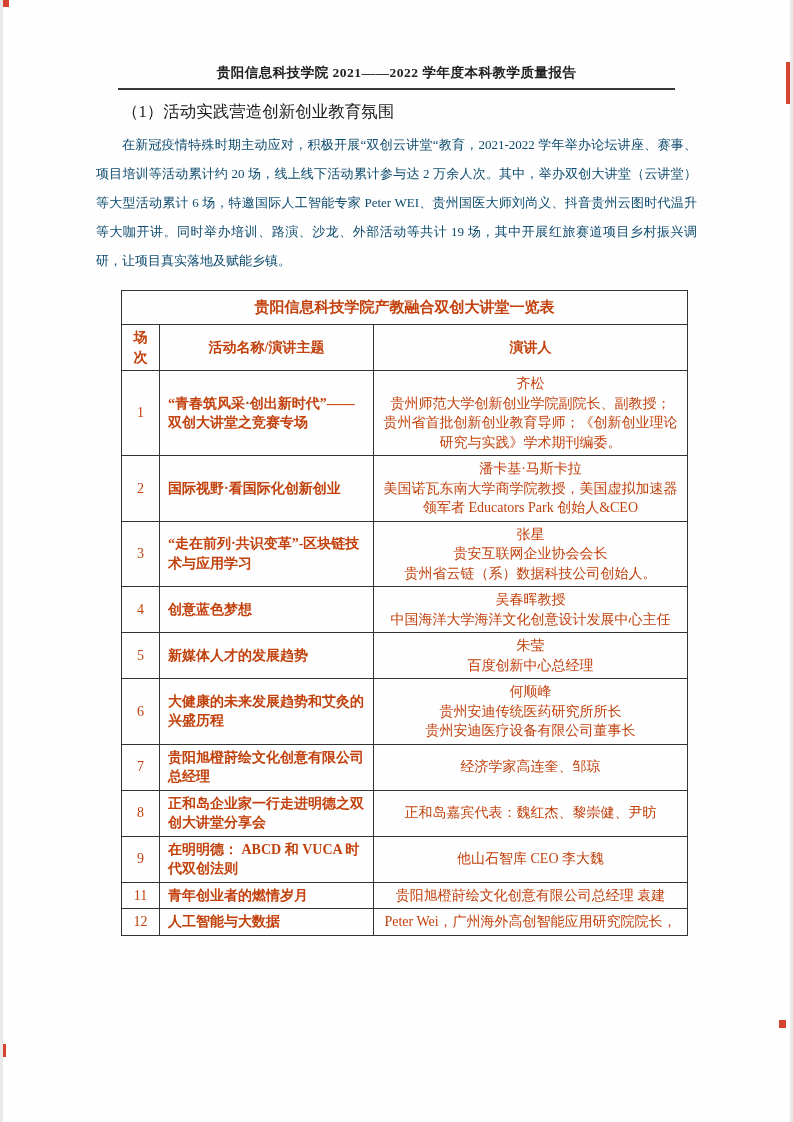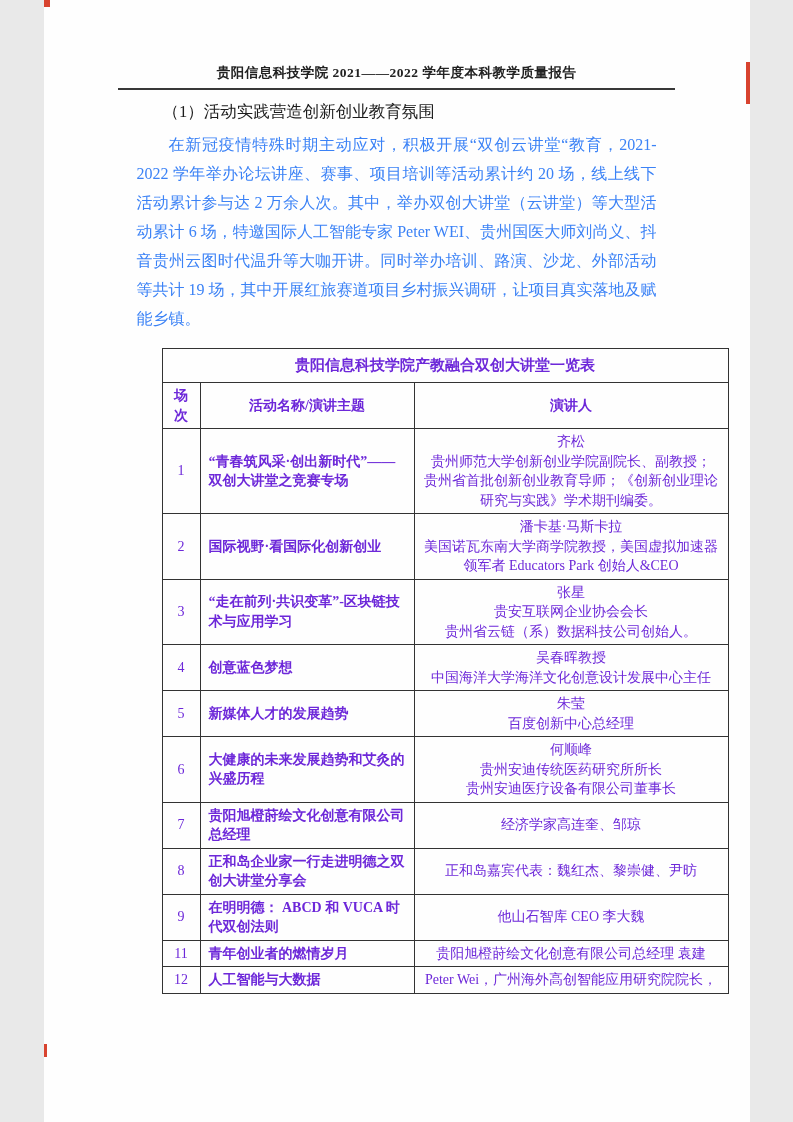--- a/index.html
+++ b/index.html
@@ -1,19 +1,19 @@
 <!DOCTYPE html>
 <html><head>
 <meta charset="utf-8">
 <style>
   * { margin:0; padding:0; box-sizing:border-box; }
   html,body { background:#e9e9e9; }
   .page {
     position:relative;
-    width:706px; height:1122px;
+    width:787px; height:1122px;
     margin:0 auto;
     background:#fefefe;
     color:#1c1c1c;
     font-family:"Liberation Serif","DejaVu Serif",serif;
     overflow:hidden;
   }
   .doc-header {
     padding-top:64px;
     text-align:center;
     font-size:13.5px;
@@ -32,33 +32,33 @@
     font-size:17px;
     font-weight:normal;
   }
   .heading-2 {
     margin:11px 0 0 26px;
     font-size:16.5px;
     font-weight:normal;
   }
   .body-paragraph {
     margin-top:7px;
-    font-size:16px;
+    font-size:13px;
     line-height:29px;
     text-align:justify;
     text-indent:2em;
-    color:#3b82f6;
+    color:#0c4a6e;
   }
   table.lecture-table {
     width:566px;
     margin:15px 0 8px 25px;
     border-collapse:collapse;
     table-layout:fixed;
     font-size:14px;
-    color:#6d28d9;
+    color:#c2410c;
   }
   .lecture-table td, .lecture-table th {
     border:1.5px solid #333;
     padding:3px 8px;
     line-height:19.5px;
     vertical-align:middle;
     overflow:hidden;
   }
   .lecture-table .t-title {
     text-align:center;

